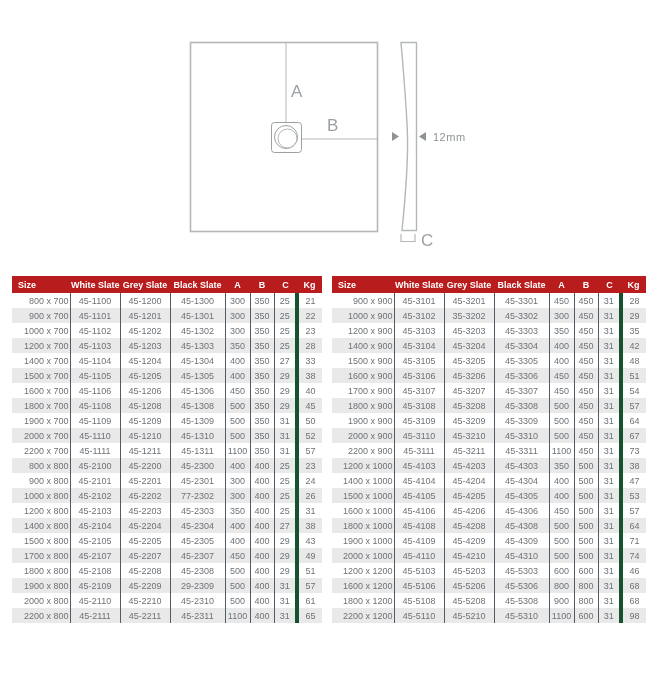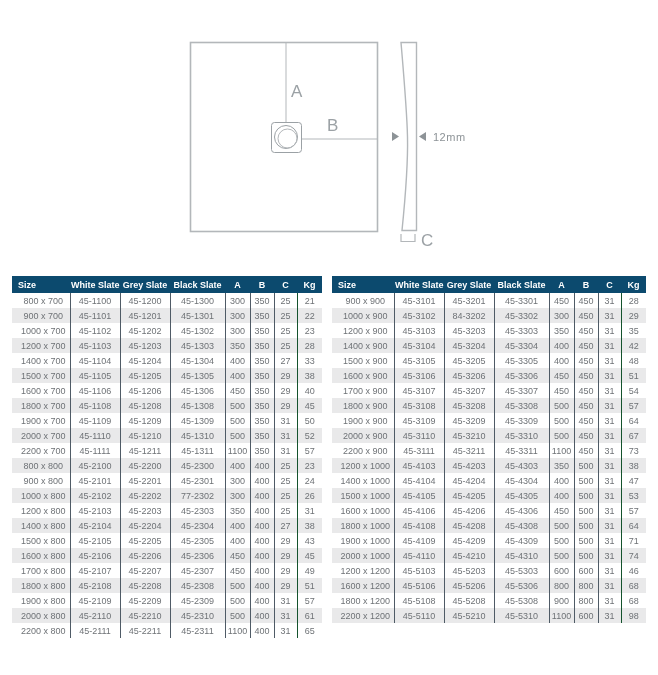--- a/index.html
+++ b/index.html
@@ -8,33 +8,33 @@
 
   
   .diagram-svg{position:absolute;left:0;top:0;}
 
   
   .spec-table{position:absolute;border-collapse:collapse;table-layout:fixed;}
   .spec-table.left{left:12px;top:276px;width:310px;}
   .spec-table.right{left:332px;top:276px;width:314px;}
 
   .spec-table th{
-    background:#0c4a6e;color:#ffffff;font-weight:bold;font-size:9px;
+    background:#b91c1c;color:#ffffff;font-weight:bold;font-size:9px;
     height:17px;padding:0 1px;text-align:center;white-space:nowrap;overflow:visible;
   }
   .spec-table th:first-child{text-align:left;padding-left:6px;}
 
   .spec-table td{
     font-size:9px;color:#6e7276;text-align:center;height:15px;
     padding:0 1px;white-space:nowrap;overflow:hidden;
   }
-  .spec-table td:first-child{text-align:center;padding-left:6px;}
+  .spec-table td:first-child{text-align:right;padding-left:6px;}
   .spec-table tbody tr:nth-child(even) td{background:#e9e9ea;}
   .spec-table td + td{border-left:1px solid #4f5b66;}
-  .spec-table td:last-child{border-left:1px solid #14532d;}
+  .spec-table td:last-child{border-left:4px solid #14532d;}
 
   col.c2{width:50px}col.c3{width:50px}col.c4{width:55px}
   col.c5{width:25px}col.c6{width:24px}col.c7{width:23px}col.c8{width:25px}
 </style>
 </head>
 <body>
 
 <div class="page">
 
   <svg class="diagram-svg" width="658" height="270" viewBox="0 0 658 270">
@@ -252,30 +252,20 @@
           <td>1500 x 800</td>
           <td>45-2105</td>
           <td>45-2205</td>
           <td>45-2305</td>
           <td>400</td>
           <td>400</td>
           <td>29</td>
           <td>43</td>
         </tr>
         <tr>
-          <td>1600 x 800</td>
-          <td>45-2106</td>
-          <td>45-2206</td>
-          <td>45-2306</td>
-          <td>450</td>
-          <td>400</td>
-          <td>29</td>
-          <td>45</td>
-        </tr>
-        <tr>
           <td>1700 x 800</td>
           <td>45-2107</td>
           <td>45-2207</td>
           <td>45-2307</td>
           <td>450</td>
           <td>400</td>
           <td>29</td>
           <td>49</td>
         </tr>
         <tr>
@@ -285,21 +275,21 @@
           <td>45-2308</td>
           <td>500</td>
           <td>400</td>
           <td>29</td>
           <td>51</td>
         </tr>
         <tr>
           <td>1900 x 800</td>
           <td>45-2109</td>
           <td>45-2209</td>
-          <td>45-2309</td>
+          <td>29-2309</td>
           <td>500</td>
           <td>400</td>
           <td>31</td>
           <td>57</td>
         </tr>
         <tr>
           <td>2000 x 800</td>
           <td>45-2110</td>
           <td>45-2210</td>
           <td>45-2310</td>
@@ -351,21 +341,21 @@
           <td>45-3201</td>
           <td>45-3301</td>
           <td>450</td>
           <td>450</td>
           <td>31</td>
           <td>28</td>
         </tr>
         <tr>
           <td>1000 x 900</td>
           <td>45-3102</td>
-          <td>84-3202</td>
+          <td>35-3202</td>
           <td>45-3302</td>
           <td>300</td>
           <td>450</td>
           <td>31</td>
           <td>29</td>
         </tr>
         <tr>
           <td>1200 x 900</td>
           <td>45-3103</td>
           <td>45-3203</td>

